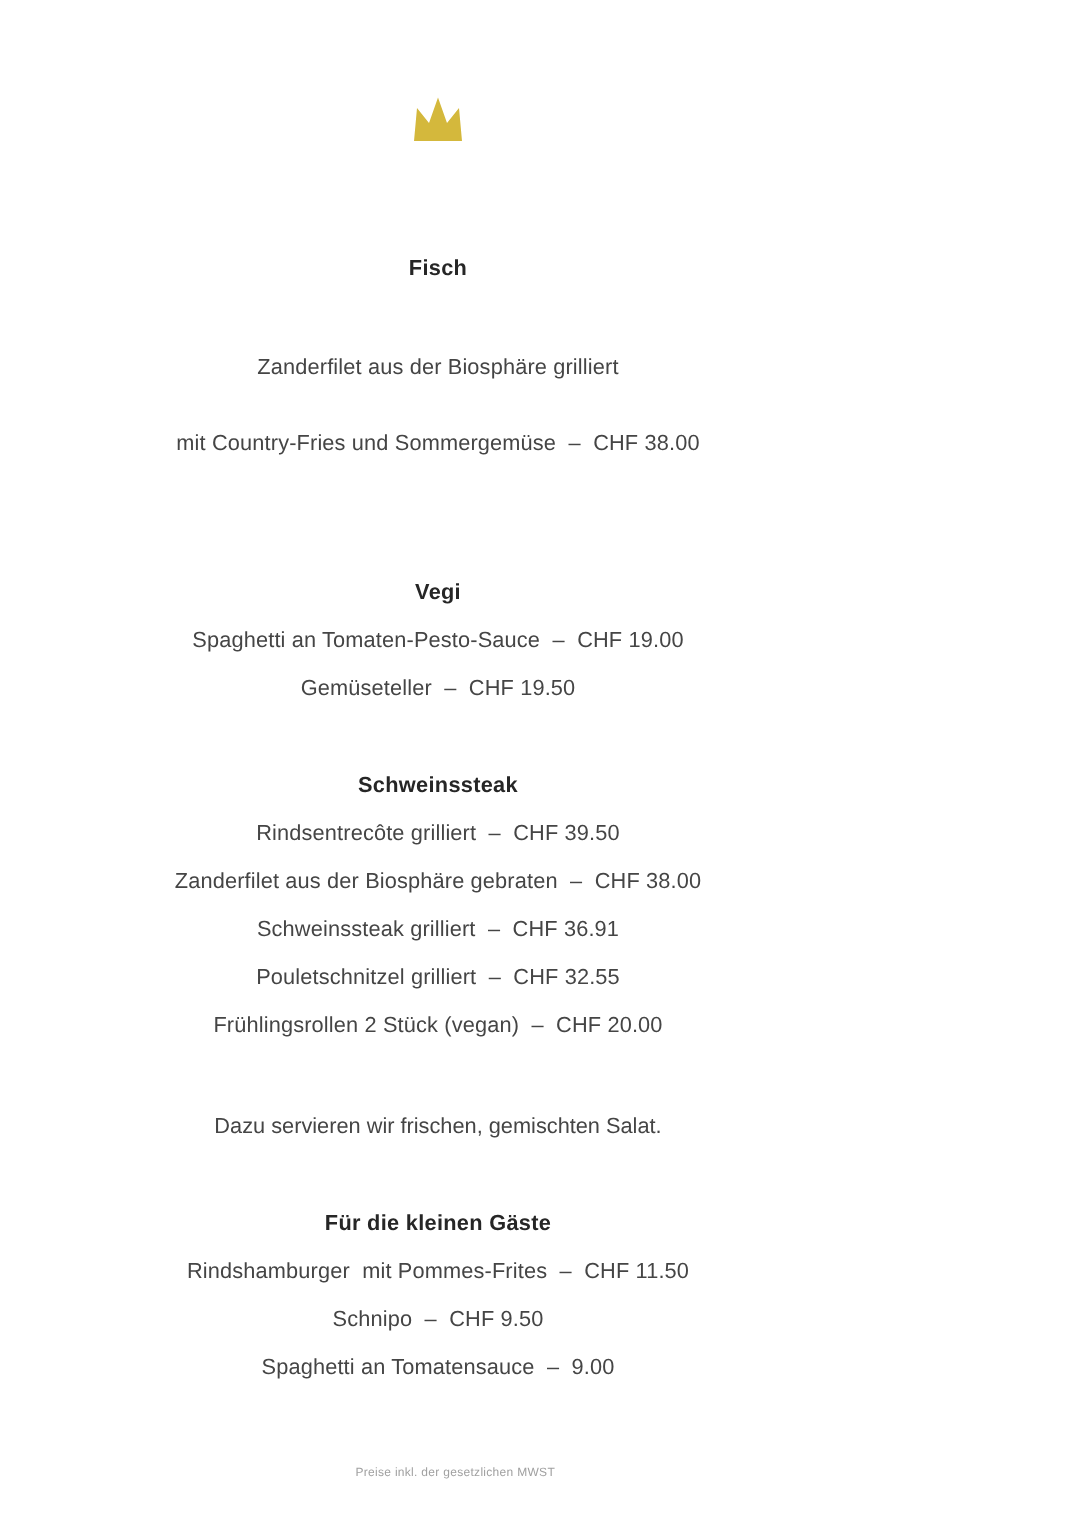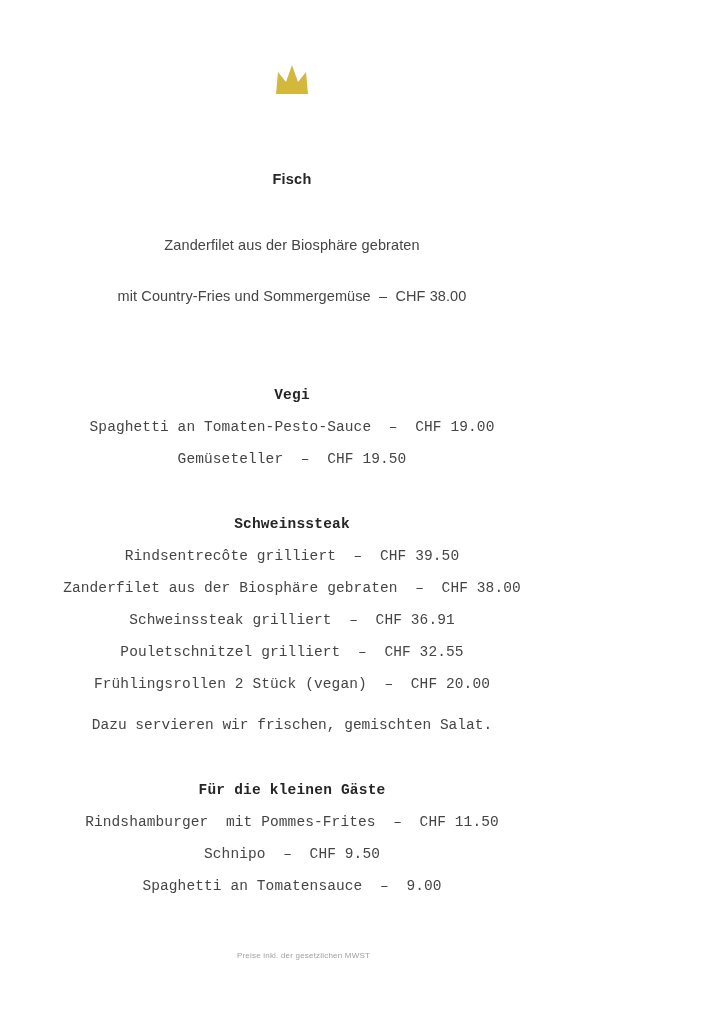--- a/index.html
+++ b/index.html
@@ -14,40 +14,40 @@
     box-sizing: border-box;
     padding-top: 63px;
     text-align: center;
     overflow: hidden;
   }
   .crown-wrap { height: 34px; }
   .crown-wrap svg { display: block; margin: 0 auto; }
 
   .menu-section { margin: 0; }
   .menu-section.first { margin-top: 74px; }
-  .menu-section.gap { margin-top: 48px; font-family: Liberation Mono, monospace; }
+  .menu-section.gap { margin-top: 48px; }
 
   .section-title {
     font-size: 14.5px;
     font-weight: bold;
     color: #262626;
     line-height: 17px;
     margin: 0;
     letter-spacing: 0.2px;
   }
   .menu-item {
     margin-top: 15px;
     font-size: 14.5px;
     line-height: 17px;
     color: #454545;
     white-space: pre-wrap;
     letter-spacing: 0.1px;
   }
   .menu-note {
-    margin-top: 24px;
+    margin-top: 50px;
     font-size: 14.5px;
     line-height: 17px;
     color: #454545;
   }
   .footer-note {
     margin-top: 56px;
     font-size: 8px;
     line-height: 10px;
     color: #a0a0a0;
     letter-spacing: 0.2px;
@@ -61,21 +61,21 @@
 
   <div class="crown-wrap">
     <svg width="40" height="34" viewBox="0 0 40 34">
       <polygon points="4,31 36,31 34,9 26,19 20,2 14,19 6,9" fill="#d4b83c"></polygon>
     </svg>
   </div>
 
   <section class="menu-section first">
     <h3 class="section-title">Fisch</h3>
     <div class="menu-item">
-      <div>Zanderfilet aus der Biosphäre gebraten</div>
+      <div>Zanderfilet aus der Biosphäre grilliert</div>
       <div>mit Country-Fries und Sommergemüse  –  CHF 38.00</div>
     </div>
   </section>
 
   <section class="menu-section gap">
     <h3 class="section-title">Vegi</h3>
     <div class="menu-item">Spaghetti an Tomaten-Pesto-Sauce  –  CHF 19.00</div>
     <div class="menu-item">Gemüseteller  –  CHF 19.50</div>
   </section>
 

